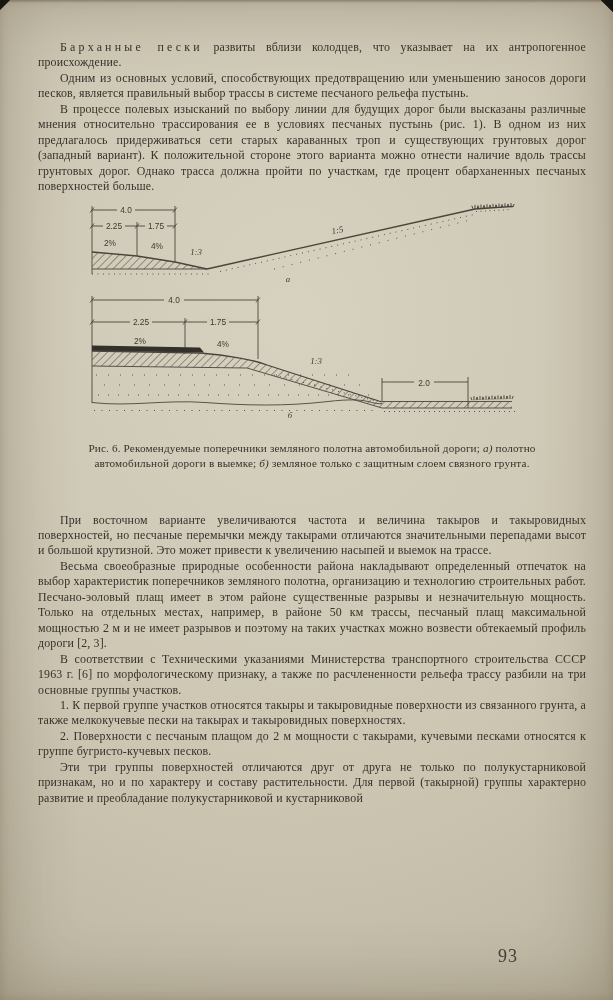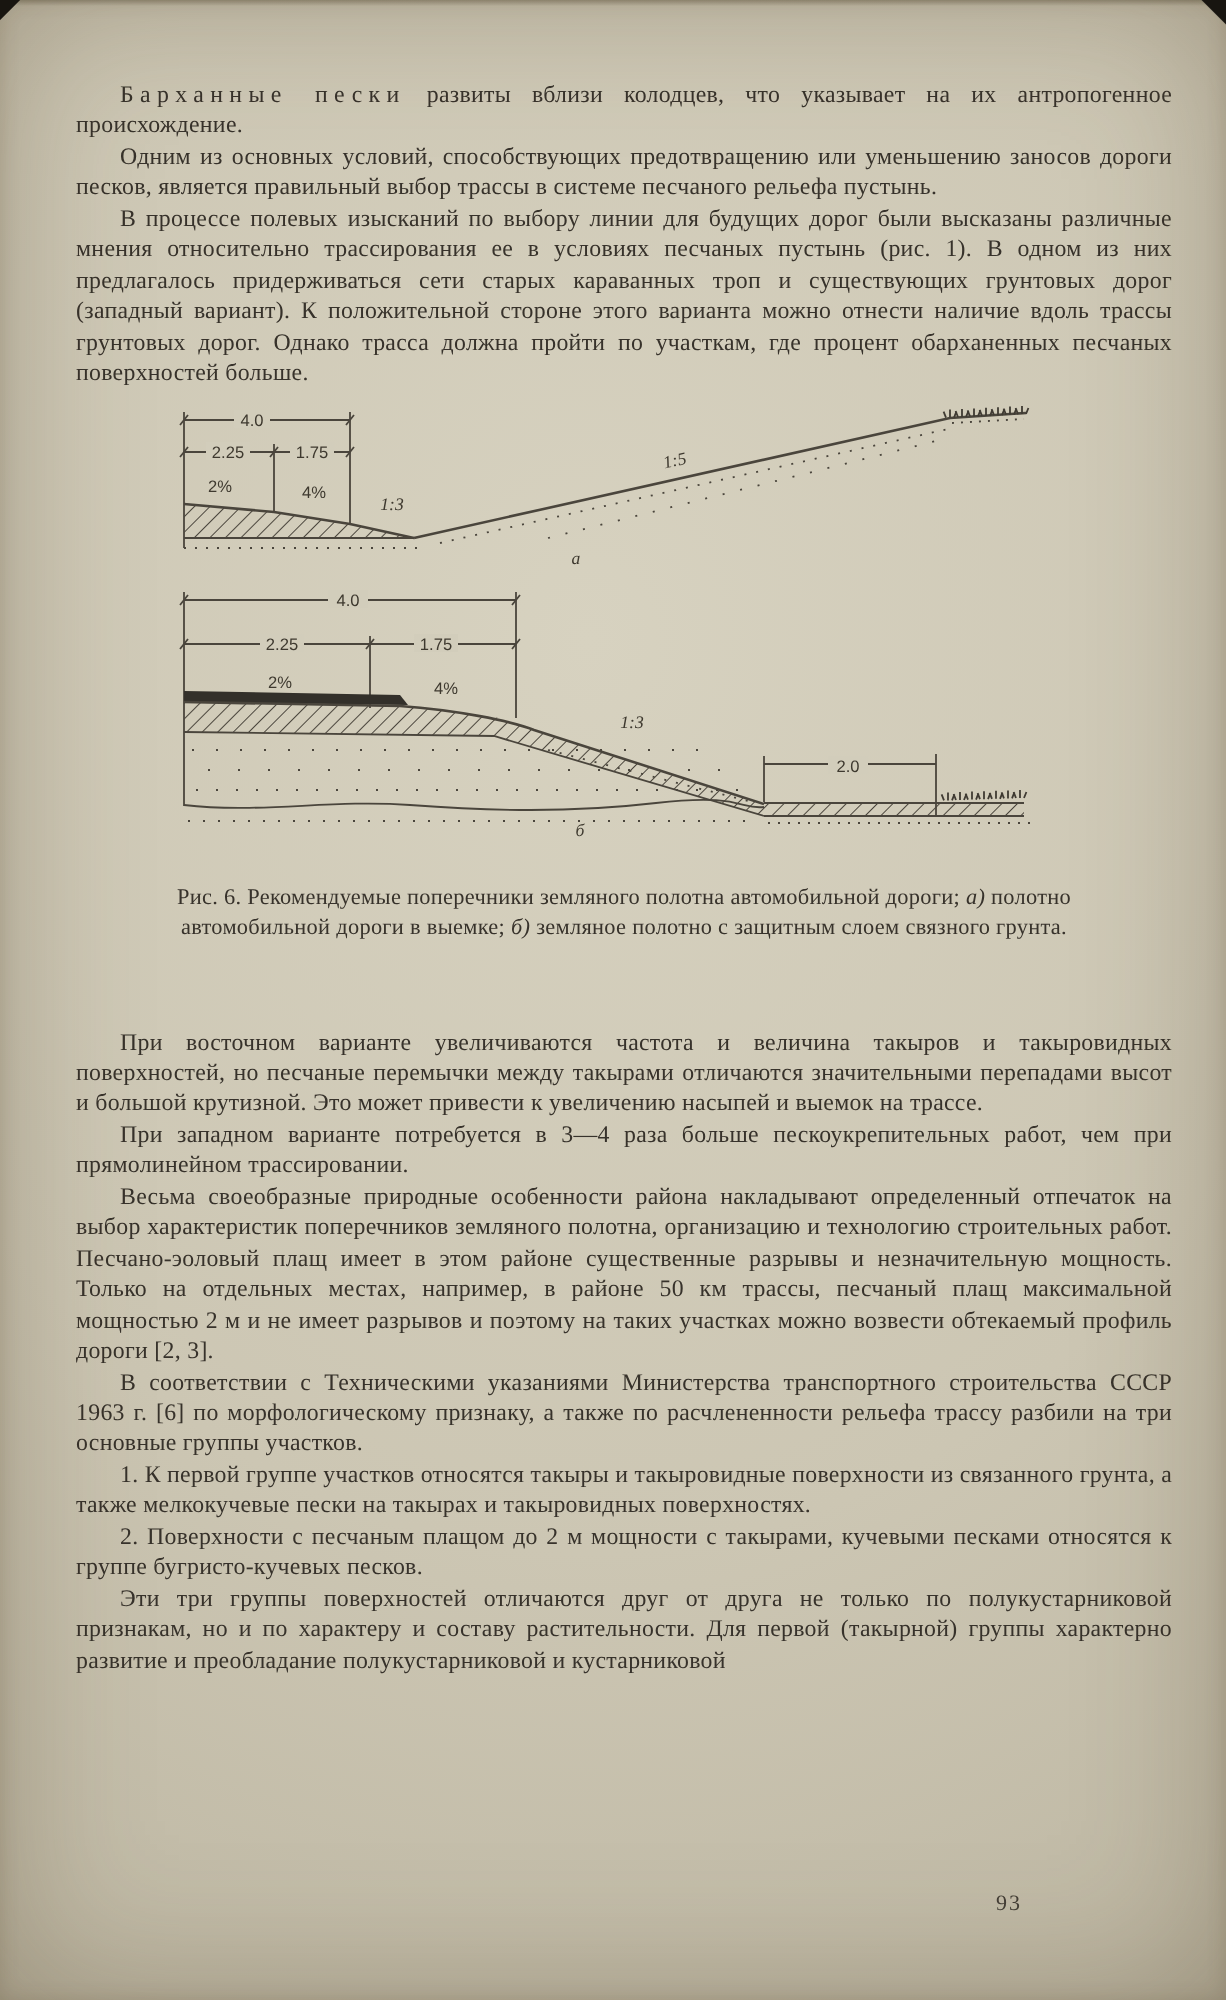--- a/index.html
+++ b/index.html
@@ -14,21 +14,21 @@
   .tl{top:0;left:0;width:16px;height:12px;background:linear-gradient(135deg,#181510 35%,rgba(24,21,16,0) 37%);}
   .tr{top:0;right:0;width:22px;height:14px;background:linear-gradient(225deg,#181510 33%,rgba(24,21,16,0) 35%);}
   .top-edge{position:absolute;top:0;left:0;right:0;height:3px;background:linear-gradient(rgba(120,112,90,.55),rgba(120,112,90,0));}
   .content{position:absolute;left:38px;top:40px;width:548px;}
   p{margin:0;text-align:justify;font-size:11.9px;line-height:15.45px;text-indent:22px;letter-spacing:.15px;}
   .spaced{letter-spacing:3.2px;}
   figure{margin:-6px 0 0 22px;padding:0;}
   .caption{text-align:center;text-indent:0;font-size:11.2px;line-height:15px;width:472px;margin:8px auto 0;}
   .caption .it{font-style:italic;}
   .after-fig{margin-top:42px;font-family:Liberation Serif, serif;}
-  .pagenum{position:absolute;top:946px;left:498px;font-size:11px;letter-spacing:1px;color:#433e36;}
+  .pagenum{position:absolute;top:946px;left:498px;font-size:18px;letter-spacing:1px;color:#433e36;}
   svg text{font-family:"Liberation Sans",sans-serif;font-size:8.3px;fill:#3e392f;}
   svg text.sl{font-style:italic;font-family:"Liberation Serif",serif;font-size:8.8px;}
   svg text.mid{text-anchor:middle;}
   .bgr{fill:#d2cdbb;}
   .ln{stroke:#4a453c;fill:none;stroke-width:.9;}
   .thick{stroke-width:1.3;}
 </style>
 </head>
 <body>
 
@@ -136,24 +136,23 @@
           <text class="mid" x="80" y="155">2%</text>
           <text class="mid" x="163" y="158">4%</text>
           <text class="sl mid" x="256" y="175">1:3</text>
           <rect class="bgr" x="354" y="189" width="20" height="9"></rect>
           <text class="mid" x="364" y="197">2.0</text>
           <text class="sl mid" x="230" y="229">б</text>
         </g>
       </svg>
     </figure>
 
-    <p class="caption"><span>Рис. 6. Рекомендуемые поперечники земляного полотна автомобильной дороги; </span><span class="it">а)</span><span> полотно автомобильной дороги в выемке; </span><span class="it">б)</span><span> земляное полотно с защитным слоем связного грунта.</span></p>
+    <p class="caption"><span>Рис. 6. Рекомендуемые поперечники земляного полотна автомобильной дороги; </span><span class="it">а)</span><span> полотно автомобильной дороги в выемке; </span><span class="it">б)</span><span> земляное только с защитным слоем связного грунта.</span></p>
 
     <p class="after-fig">При восточном варианте увеличиваются частота и величина такыров и такыровидных поверхностей, но песчаные перемычки между такырами отличаются значительными перепадами высот и большой крутизной. Это может привести к увеличению насыпей и выемок на трассе.</p>
-    <p>При западном варианте потребуется в 3—4 раза больше пескоукрепительных работ, чем при прямолинейном трассировании.</p>
     <p>Весьма своеобразные природные особенности района накладывают определенный отпечаток на выбор характеристик поперечников земляного полотна, организацию и технологию строительных работ. Песчано-эоловый плащ имеет в этом районе существенные разрывы и незначительную мощность. Только на отдельных местах, например, в районе 50 км трассы, песчаный плащ максимальной мощностью 2 м и не имеет разрывов и поэтому на таких участках можно возвести обтекаемый профиль дороги [2, 3].</p>
     <p>В соответствии с Техническими указаниями Министерства транспортного строительства СССР 1963 г. [6] по морфологическому признаку, а также по расчлененности рельефа трассу разбили на три основные группы участков.</p>
     <p>1. К первой группе участков относятся такыры и такыровидные поверхности из связанного грунта, а также мелкокучевые пески на такырах и такыровидных поверхностях.</p>
     <p>2. Поверхности с песчаным плащом до 2 м мощности с такырами, кучевыми песками относятся к группе бугристо-кучевых песков.</p>
     <p>Эти три группы поверхностей отличаются друг от друга не только по полукустарниковой признакам, но и по характеру и составу растительности. Для первой (такырной) группы характерно развитие и преобладание полукустарниковой и кустарниковой</p>
   </main>
 
   <div class="pagenum">93</div>
 </div>
 

